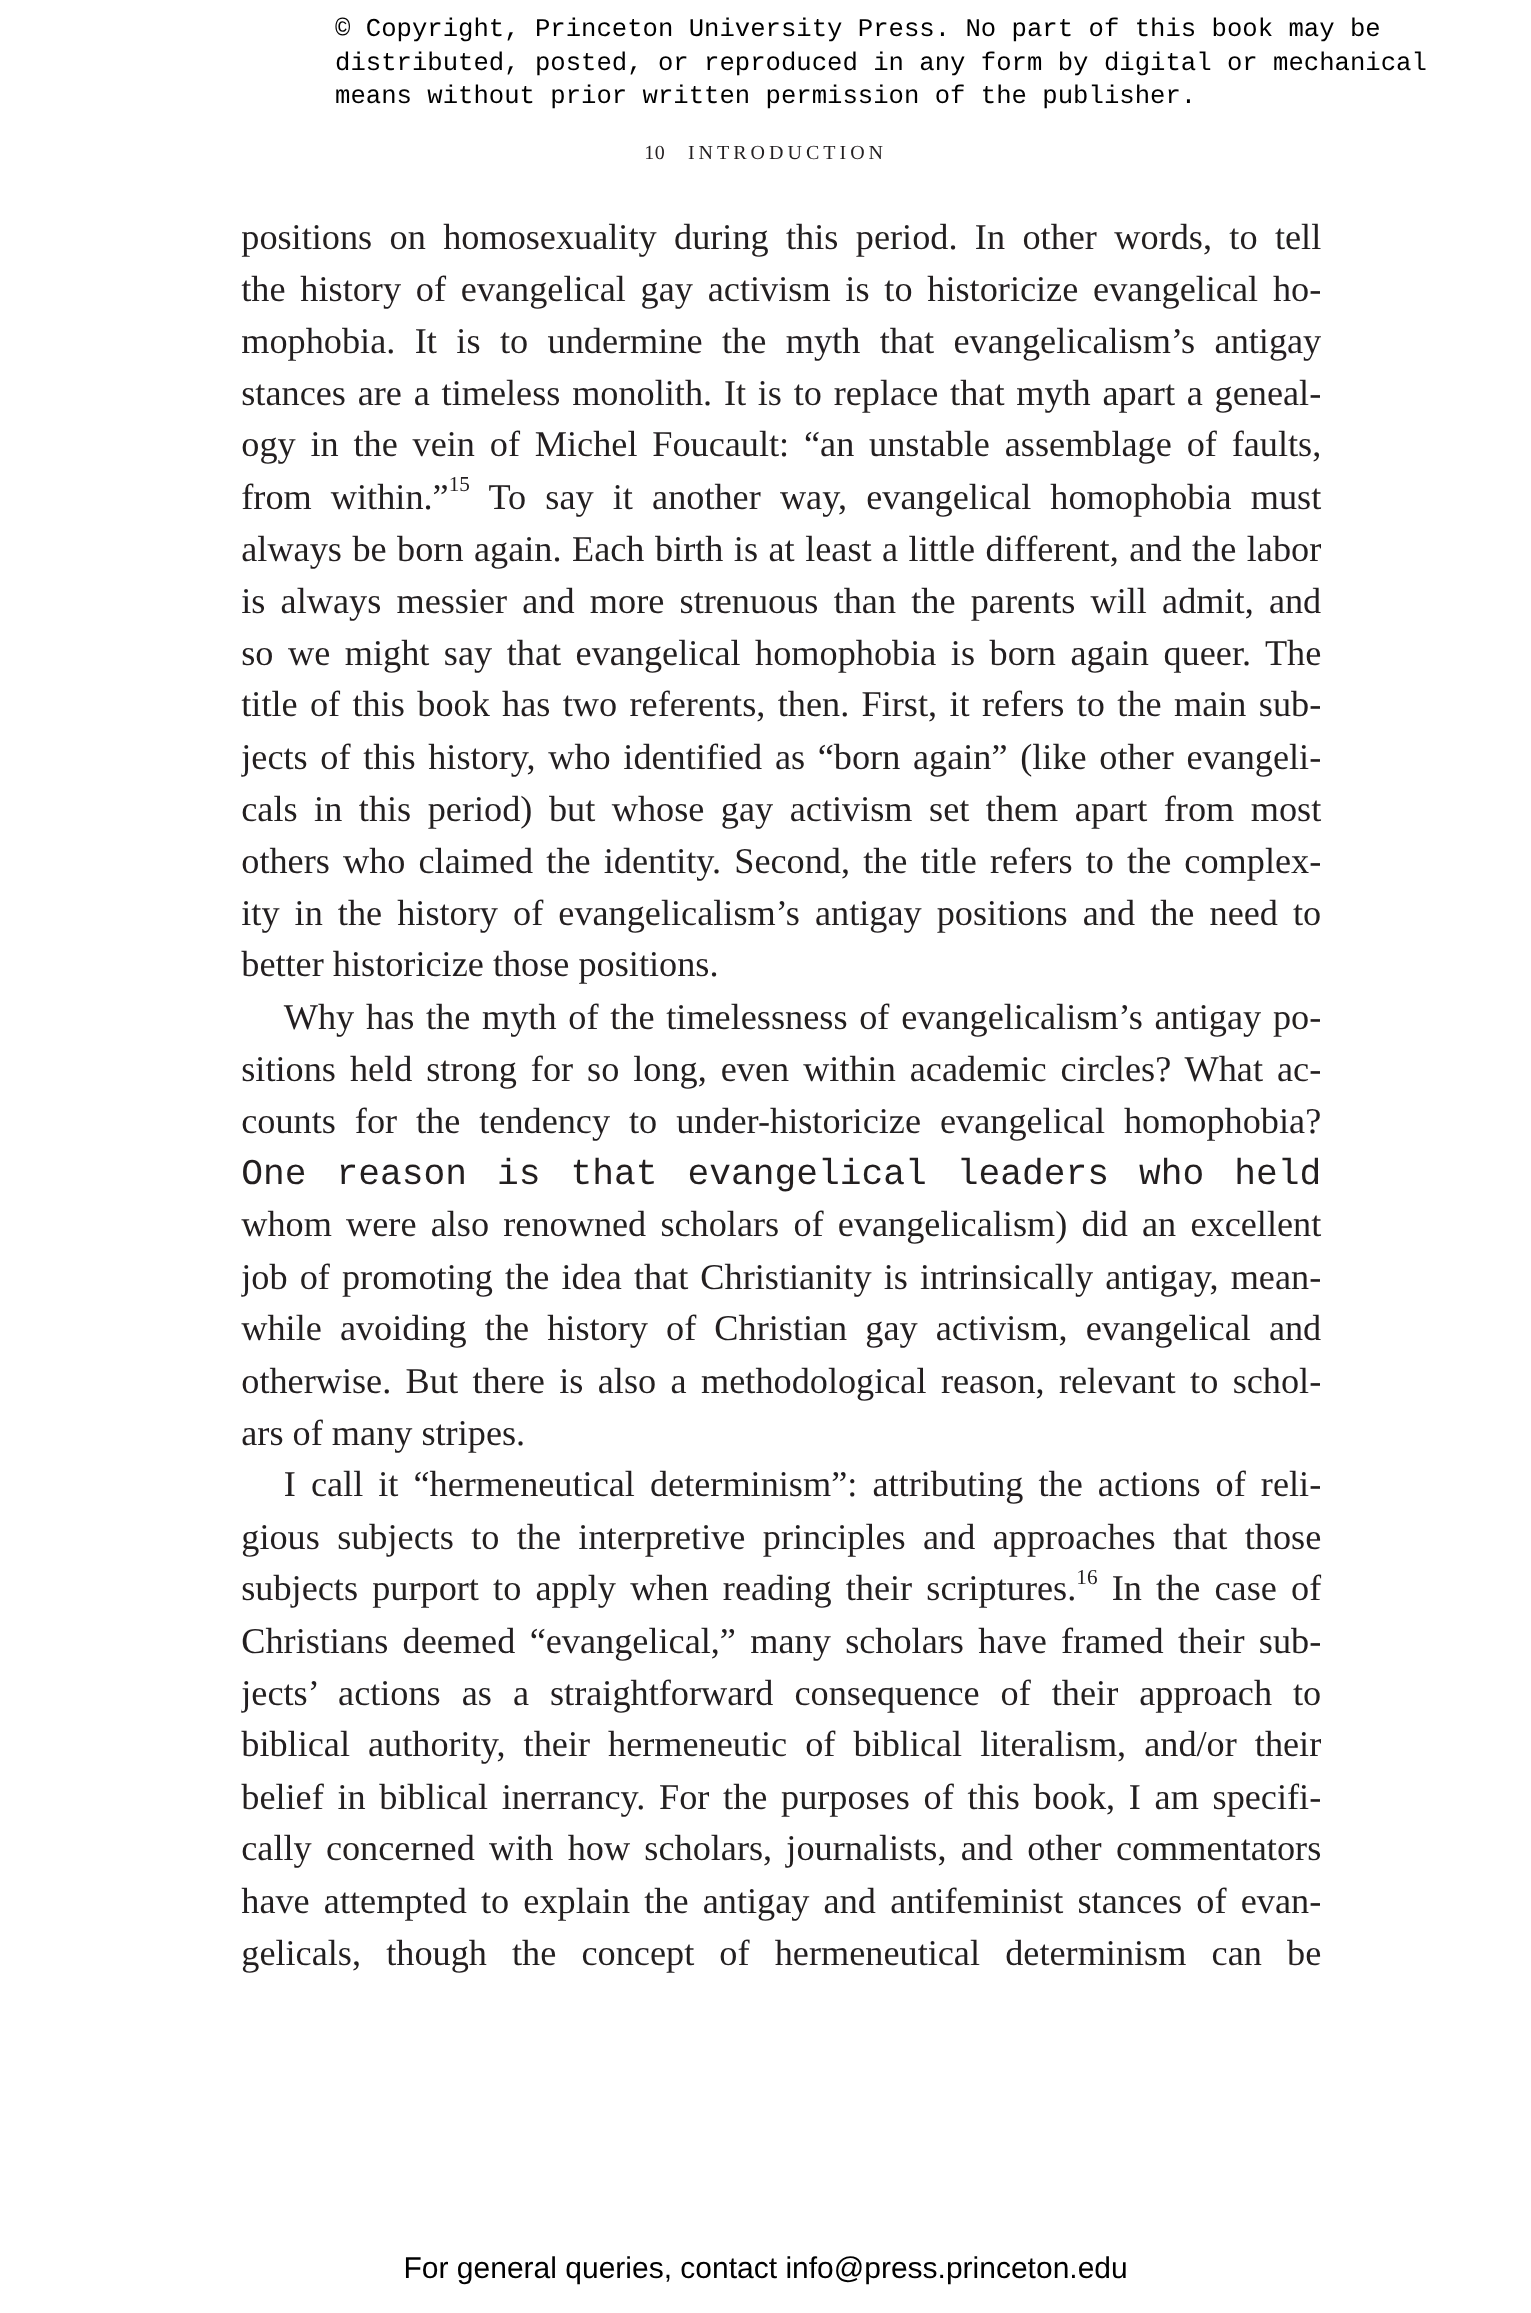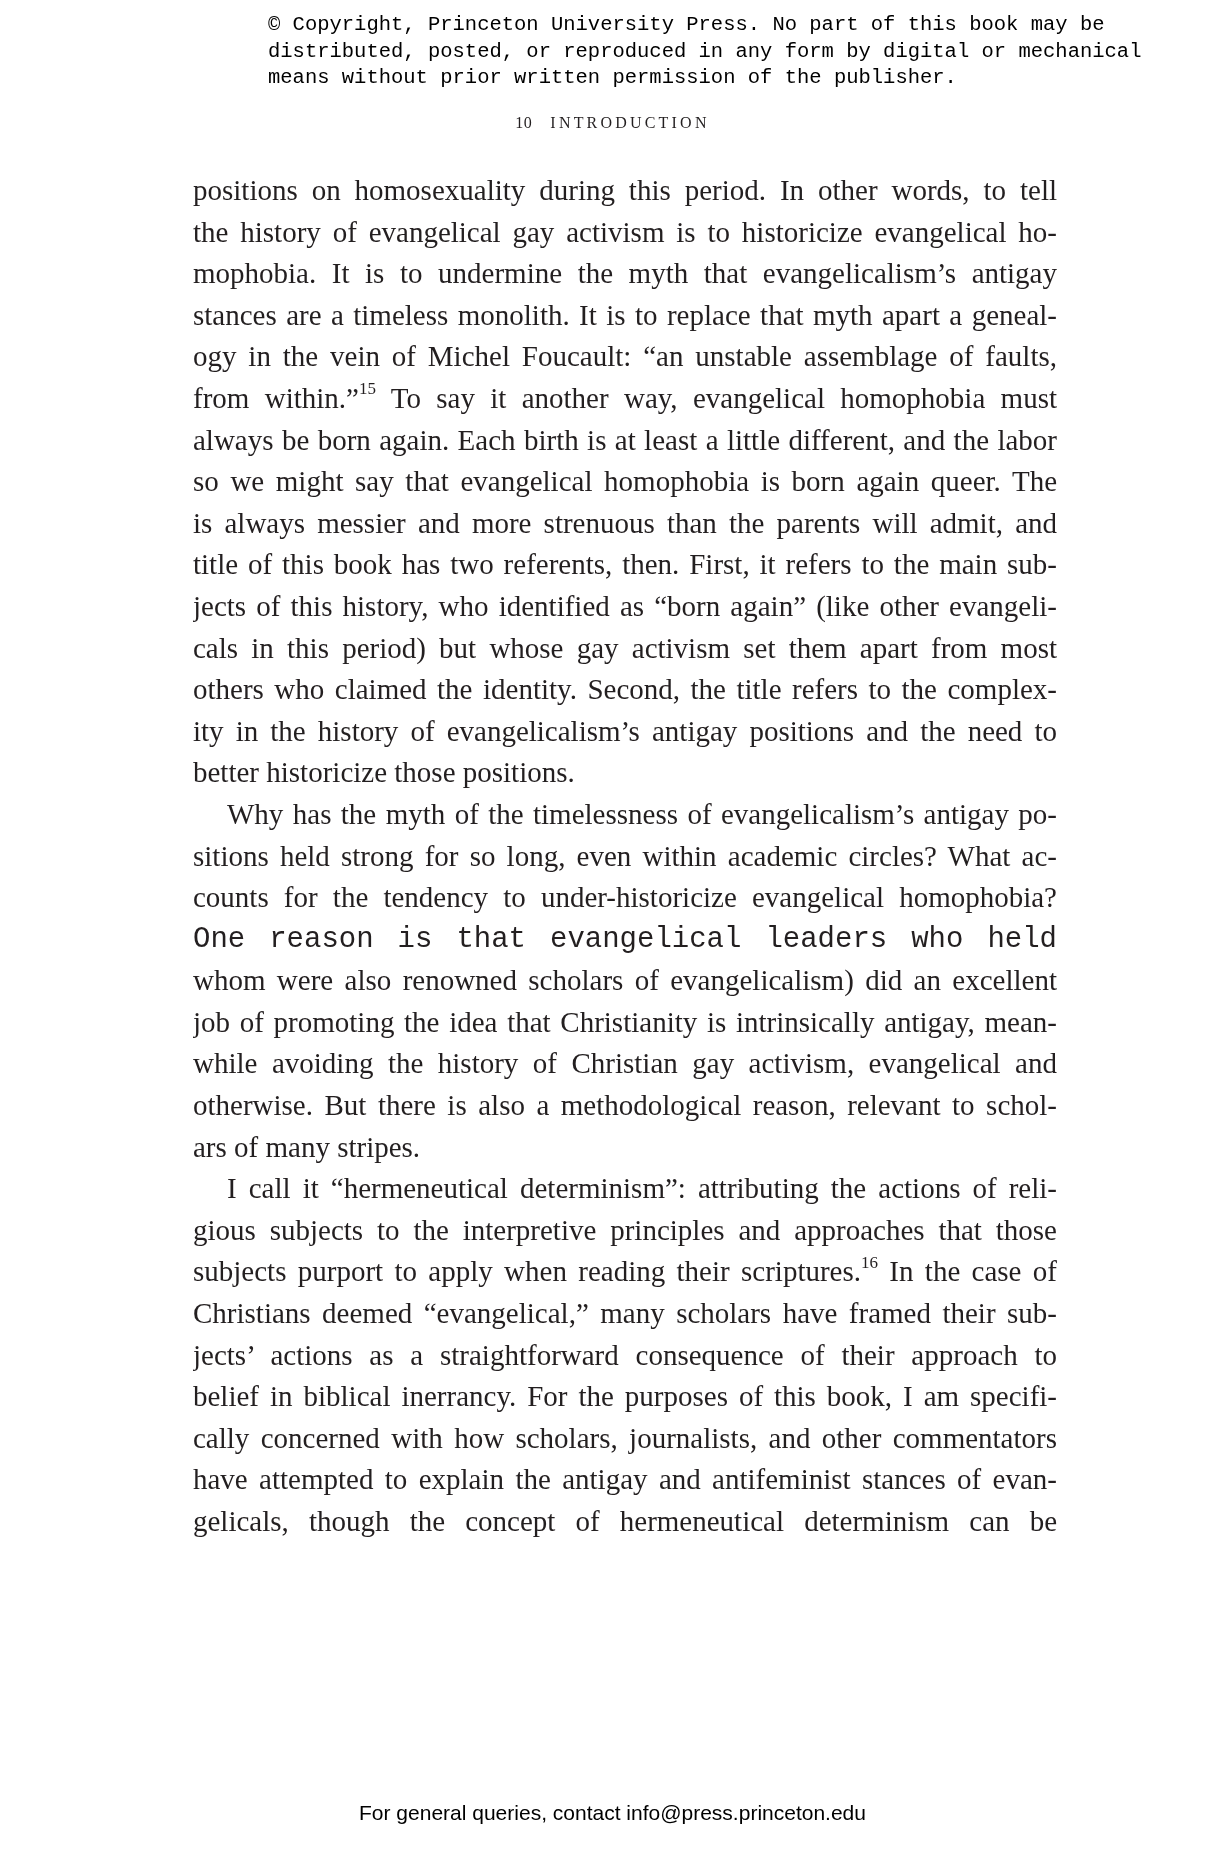--- a/index.html
+++ b/index.html
@@ -18,21 +18,21 @@
     position: absolute; left: 193px; top: 170px; width: 864px;
     font-family: "Liberation Serif", serif; font-size: 29px; line-height: 41.6px; color: #231f20;
   }
   .line { display: block; height: 41.6px; text-align: justify; text-align-last: justify; white-space: nowrap; overflow: visible; }
   .line.last { text-align-last: left; }
   .line.indent { text-indent: 34px; }
   .line .w { white-space: pre; }
   sup { font-size: 17px; line-height: 0; position: relative; top: -3px; vertical-align: super; }
   .footer {
     position: absolute; left: 0; width: 1225px; top: 1801px; text-align: center;
-    font-family: "Liberation Sans", sans-serif; font-size: 21px; color: #000;
+    font-family: "Liberation Sans", sans-serif; font-size: 24px; color: #000;
   }
 </style>
 </head>
 <body>
 
 <div class="copyright">
   <div>© Copyright, Princeton University Press. No part of this book may be</div>
   <div>distributed, posted, or reproduced in any form by digital or mechanical</div>
   <div>means without prior written permission of the publisher.</div>
 </div>
@@ -44,22 +44,22 @@
 <div class="body-text">
 
   <div>
     <span class="line" style="white-space: normal; overflow: hidden;">positions on homosexuality during this period. In other words, to tell</span>
     <span class="line" style="white-space: normal; overflow: hidden;">the history of evangelical gay activism is to historicize evangelical ho-</span>
     <span class="line" style="white-space: normal; overflow: hidden;">mophobia. It is to undermine the myth that evangelicalism’s antigay</span>
     <span class="line" style="white-space: normal; overflow: hidden;">stances are a timeless monolith. It is to replace that myth apart a geneal-</span>
     <span class="line" style="white-space: normal; overflow: hidden;">ogy in the vein of Michel Foucault: “an unstable assemblage of faults,</span>
     <span class="line" style="white-space: normal; overflow: hidden;"><span>from within.”</span><sup>15</sup><span class="w"> To say it another way, evangelical homophobia must</span></span>
     <span class="line" style="white-space: normal; overflow: hidden;">always be born again. Each birth is at least a little different, and the labor</span>
+    <span class="line" style="white-space: normal; overflow: hidden;">is always messier and more strenuous than the parents will admit, and</span>
     <span class="line" style="white-space: normal; overflow: hidden;">so we might say that evangelical homophobia is born again queer. The</span>
-    <span class="line" style="white-space: normal; overflow: hidden;">is always messier and more strenuous than the parents will admit, and</span>
     <span class="line" style="white-space: normal; overflow: hidden;">title of this book has two referents, then. First, it refers to the main sub-</span>
     <span class="line" style="white-space: normal; overflow: hidden;">jects of this history, who identified as “born again” (like other evangeli-</span>
     <span class="line" style="white-space: normal; overflow: hidden;">cals in this period) but whose gay activism set them apart from most</span>
     <span class="line" style="white-space: normal; overflow: hidden;">others who claimed the identity. Second, the title refers to the complex-</span>
     <span class="line" style="white-space: normal; overflow: hidden;">ity in the history of evangelicalism’s antigay positions and the need to</span>
     <span class="line last" style="white-space: normal; overflow: hidden;">better historicize those positions.</span>
   </div>
 
   <div>
     <span class="line indent" style="white-space: normal; overflow: hidden;">Why has the myth of the timelessness of evangelicalism’s antigay po-</span>
@@ -72,20 +72,21 @@
     <span class="line" style="white-space: normal; overflow: hidden;">otherwise. But there is also a methodological reason, relevant to schol-</span>
     <span class="line last" style="white-space: normal; overflow: hidden;">ars of many stripes.</span>
   </div>
 
   <div>
     <span class="line indent" style="white-space: normal; overflow: hidden;">I call it “hermeneutical determinism”: attributing the actions of reli-</span>
     <span class="line" style="white-space: normal; overflow: hidden;">gious subjects to the interpretive principles and approaches that those</span>
     <span class="line" style="white-space: normal; overflow: hidden;"><span>subjects purport to apply when reading their scriptures.</span><sup>16</sup><span class="w"> In the case of</span></span>
     <span class="line" style="white-space: normal; overflow: hidden;">Christians deemed “evangelical,” many scholars have framed their sub-</span>
     <span class="line" style="white-space: normal; overflow: hidden;">jects’ actions as a straightforward consequence of their approach to</span>
+    <span class="line" style="white-space: normal; overflow: hidden;">biblical authority, their hermeneutic of biblical literalism, and/or their</span>
     <span class="line" style="white-space: normal; overflow: hidden;">belief in biblical inerrancy. For the purposes of this book, I am specifi-</span>
     <span class="line" style="white-space: normal; overflow: hidden;">cally concerned with how scholars, journalists, and other commentators</span>
     <span class="line" style="white-space: normal; overflow: hidden;">have attempted to explain the antigay and antifeminist stances of evan-</span>
     <span class="line" style="white-space: normal; overflow: hidden;">gelicals, though the concept of hermeneutical determinism can be</span>
   </div>
 </div>
 
 <div class="footer">For general queries, contact info@press.princeton.edu</div>
 
 </body></html>

